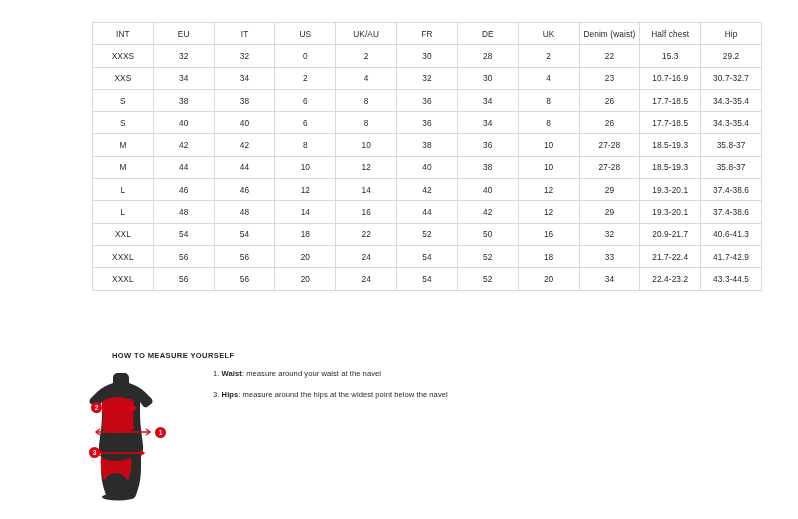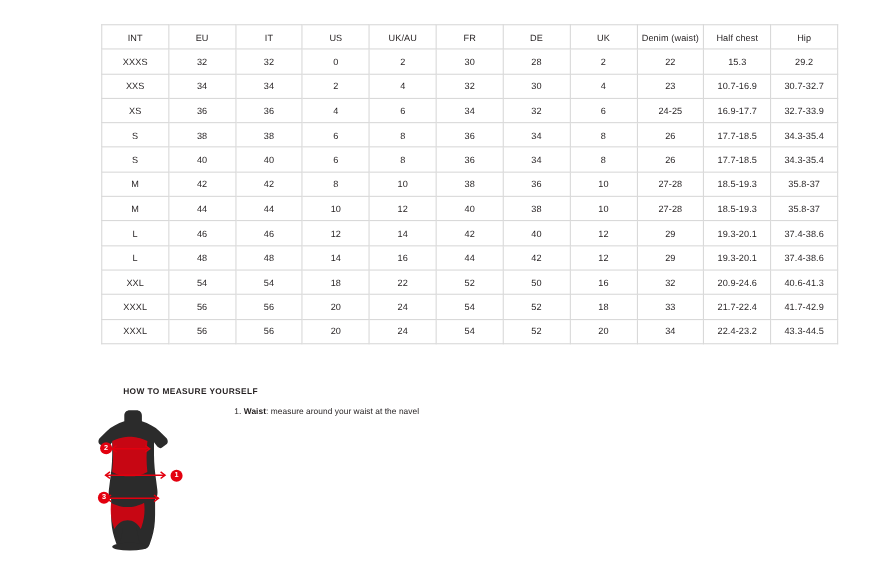--- a/index.html
+++ b/index.html
@@ -146,33 +146,20 @@
             <td>2</td>
             <td>4</td>
             <td>32</td>
             <td>30</td>
             <td>4</td>
             <td>23</td>
             <td>10.7-16.9</td>
             <td>30.7-32.7</td>
           </tr>
           <tr>
-            <td>XS</td>
-            <td>36</td>
-            <td>36</td>
-            <td>4</td>
-            <td>6</td>
-            <td>34</td>
-            <td>32</td>
-            <td>6</td>
-            <td>24-25</td>
-            <td>16.9-17.7</td>
-            <td>32.7-33.9</td>
-          </tr>
-          <tr>
             <td>S</td>
             <td>38</td>
             <td>38</td>
             <td>6</td>
             <td>8</td>
             <td>36</td>
             <td>34</td>
             <td>8</td>
             <td>26</td>
             <td>17.7-18.5</td>
@@ -246,21 +233,21 @@
           <tr>
             <td>XXL</td>
             <td>54</td>
             <td>54</td>
             <td>18</td>
             <td>22</td>
             <td>52</td>
             <td>50</td>
             <td>16</td>
             <td>32</td>
-            <td>20.9-24.6</td>
+            <td>20.9-21.7</td>
             <td>40.6-41.3</td>
           </tr>
           <tr>
             <td>XXXL</td>
             <td>56</td>
             <td>56</td>
             <td>20</td>
             <td>24</td>
             <td>54</td>
             <td>52</td>
@@ -283,20 +270,21 @@
             <td>43.3-44.5</td>
           </tr>
         </tbody>
     </table>
   </div>
 
   <div class="howto-title">HOW TO MEASURE YOURSELF</div>
 
   <div class="howto-list" id="howto-list">
       <div class="howto-item"><span>1.</span> <b>Waist</b><span>: measure around your waist at the navel</span></div>
+      <div class="howto-item"><span>3.</span> <b>Hips</b><span>: measure around the hips at the widest point below the navel</span></div>
     </div>
 
   <div class="figure">
     <svg width="118" height="140" viewBox="0 0 118 140" xmlns="http://www.w3.org/2000/svg">
 
       <g>
 
         <path d="M56 8 c-3 0 -5 2 -5 5 l0 5 c-6 2 -12 5 -16 9 l-6 6 c-2 2 -2 5 0 6 l4 3 c1 1 3 0 4 -1 l3 -4 0 11 c0 9 -1 17 -2 24 l-1 8 c-0.5 4 0 7 2 9 l0 14 c0 8 1 15 3 21 l2 6 c1 3 3 4 6 4 l18 0 c3 0 5 -1 6 -4 l2 -6 c2 -6 3 -13 3 -21 l0 -14 c2 -2 2.5 -5 2 -9 l-1 -8 c-1 -7 -2 -15 -2 -24 l0 -11 3 4 c1 1 3 2 4 1 l4 -3 c2 -1 2 -4 0 -6 l-6 -6 c-4 -4 -10 -7 -16 -9 l0 -5 c0 -3 -2 -5 -5 -5 z" fill="#2b2b2b" transform="translate(-2,0)"></path>
 
         <path d="M40 36 c6 -3 12 -4 16 -4 c4 0 10 1 16 4 c-1 10 -1 20 0 28 c-5 3 -10 4 -16 4 c-6 0 -11 -1 -16 -4 c1 -8 1 -18 0 -28 z" fill="#e3000f" opacity="0.85" transform="translate(-2,0)"></path>

